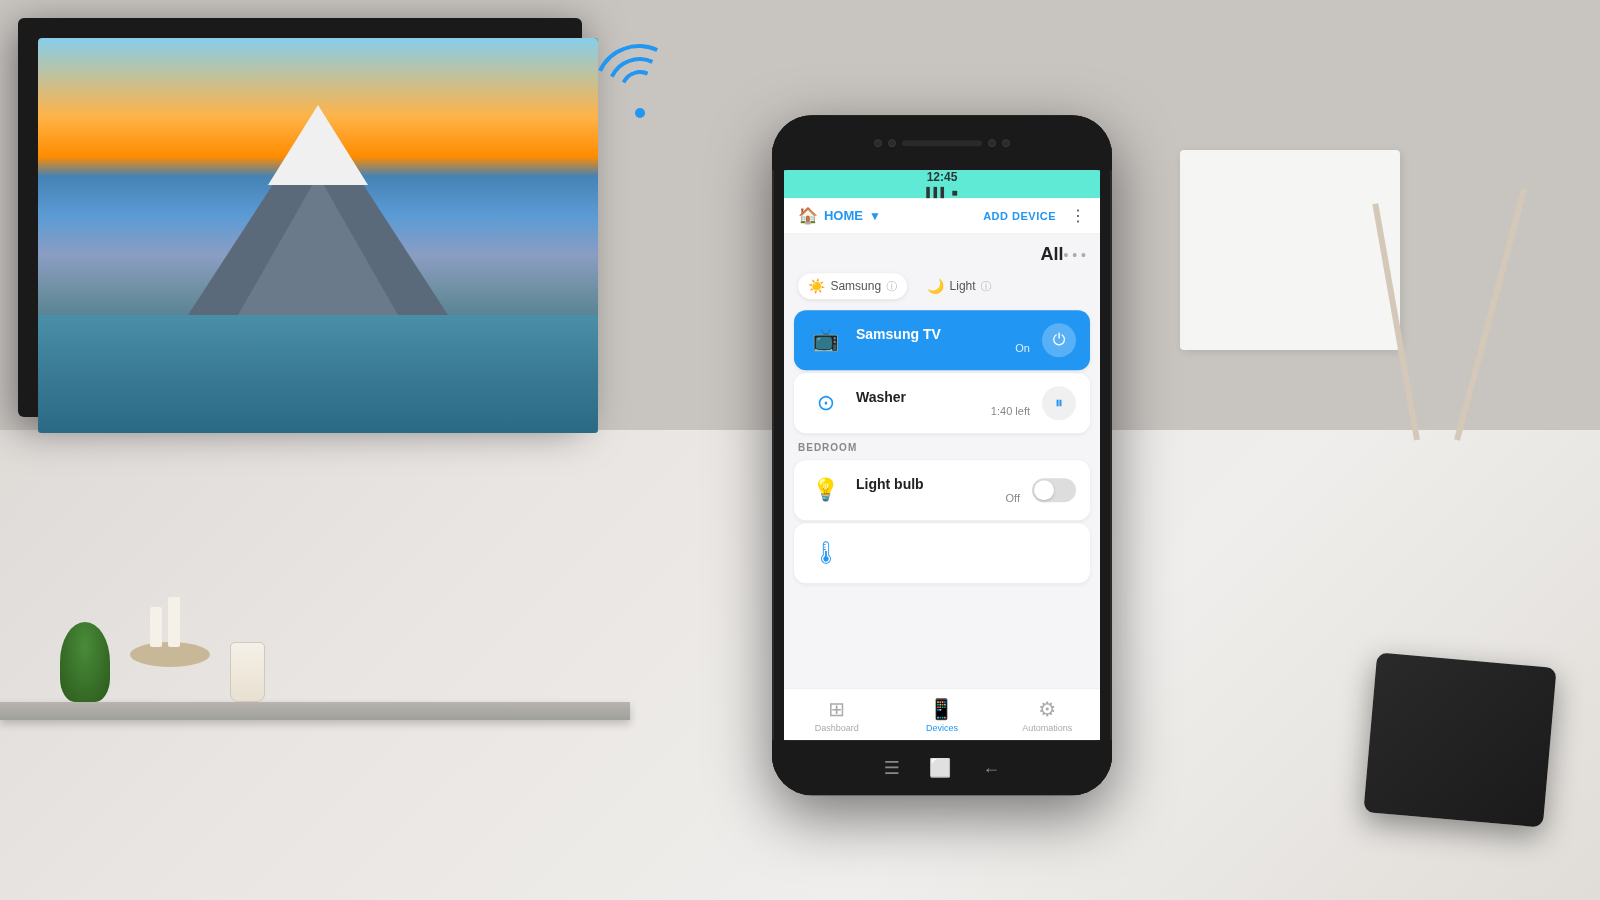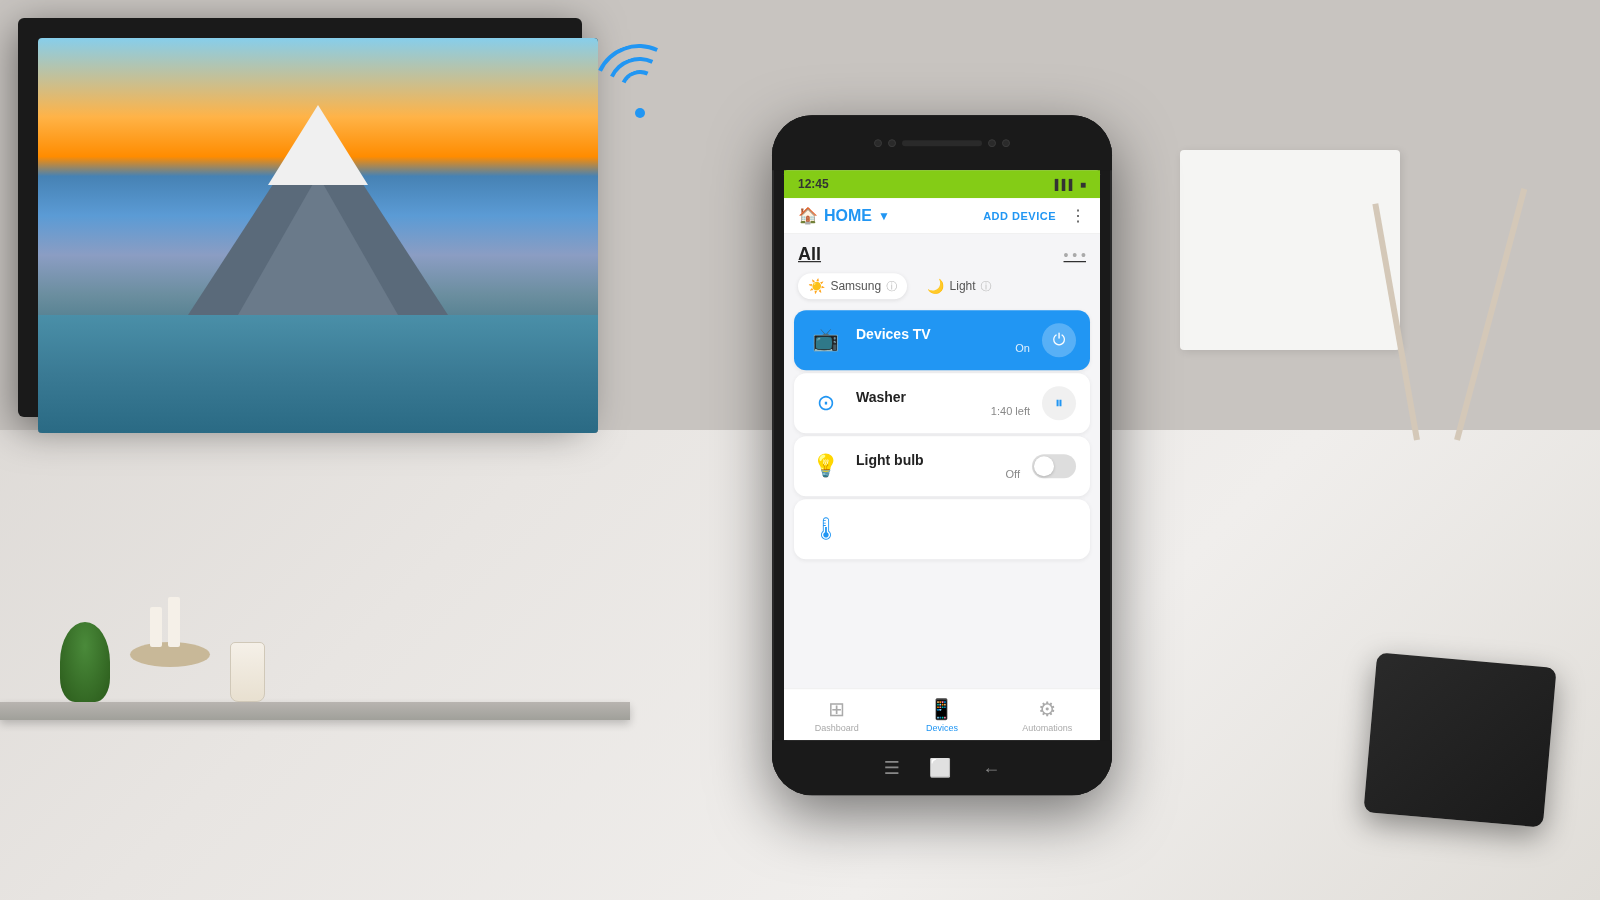--- a/index.html
+++ b/index.html
@@ -300,27 +300,28 @@
       gap: 30px;
     }
     .nav-icon {
       color: #888;
       font-size: 18px;
     }
 
     
     .status-bar {
       height: 28px;
-      background: #84cc16;
+      background: #5eead4;
       display: flex;
       align-items: center;
       justify-content: space-between;
       padding: 0 14px;
       font-size: 11px;
       font-weight: bold;
+      flex-direction: column;
     }
     .status-time { color: #333; font-size: 12px; font-weight: 700; }
     .status-icons { display: flex; align-items: center; gap: 4px; color: #333; font-size: 10px; }
 
     
     .app-header {
       background: white;
       padding: 8px 14px;
       display: flex;
       align-items: center;
@@ -331,21 +332,21 @@
       display: flex;
       align-items: center;
       gap: 6px;
     }
     .home-icon {
       color: #2196F3;
       font-size: 16px;
     }
     .home-label {
       color: #2196F3;
-      font-size: 16px;
+      font-size: 13px;
       font-weight: 600;
     }
     .home-dropdown {
       color: #2196F3;
       font-size: 12px;
     }
     .header-actions {
       display: flex;
       align-items: center;
       gap: 14px;
@@ -367,22 +368,21 @@
     
     .app-content {
       flex: 1;
       overflow-y: auto;
       background: #f5f5f7;
     }
     .section-header {
       padding: 10px 14px 4px;
       display: flex;
       align-items: center;
-      justify-content: space-between;
-      text-decoration: underline;
+      justify-content: flex-end;
     }
     .section-title {
       font-size: 18px;
       font-weight: 600;
       color: #222;
     }
     .section-dots {
       color: #aaa;
       font-size: 14px;
     }
@@ -642,37 +642,38 @@
               <span class="scene-info">ⓘ</span>
             </div>
           </div>
 
 
           <div class="device-card active-card">
             <div class="device-icon-wrap">
               <span class="device-icon white">📺</span>
             </div>
             <div class="device-info">
-              <div class="device-name white">Devices TV</div>
+              <div class="device-name white">Samsung TV</div>
               <div class="device-status white">On</div>
             </div>
             <div class="device-action power-on">⏻</div>
           </div>
 
           <div class="device-card">
             <div class="device-icon-wrap">
               <span class="device-icon blue">⊙</span>
             </div>
             <div class="device-info">
               <div class="device-name">Washer</div>
               <div class="device-status">1:40 left</div>
             </div>
             <div class="device-action pause">⏸</div>
           </div>
 
+          <div class="room-label">BEDROOM</div>
 
           <div class="device-card">
             <div class="device-icon-wrap">
               <span class="device-icon blue">💡</span>
             </div>
             <div class="device-info">
               <div class="device-name">Light bulb</div>
               <div class="device-status">Off</div>
             </div>
             <div class="toggle-switch">

